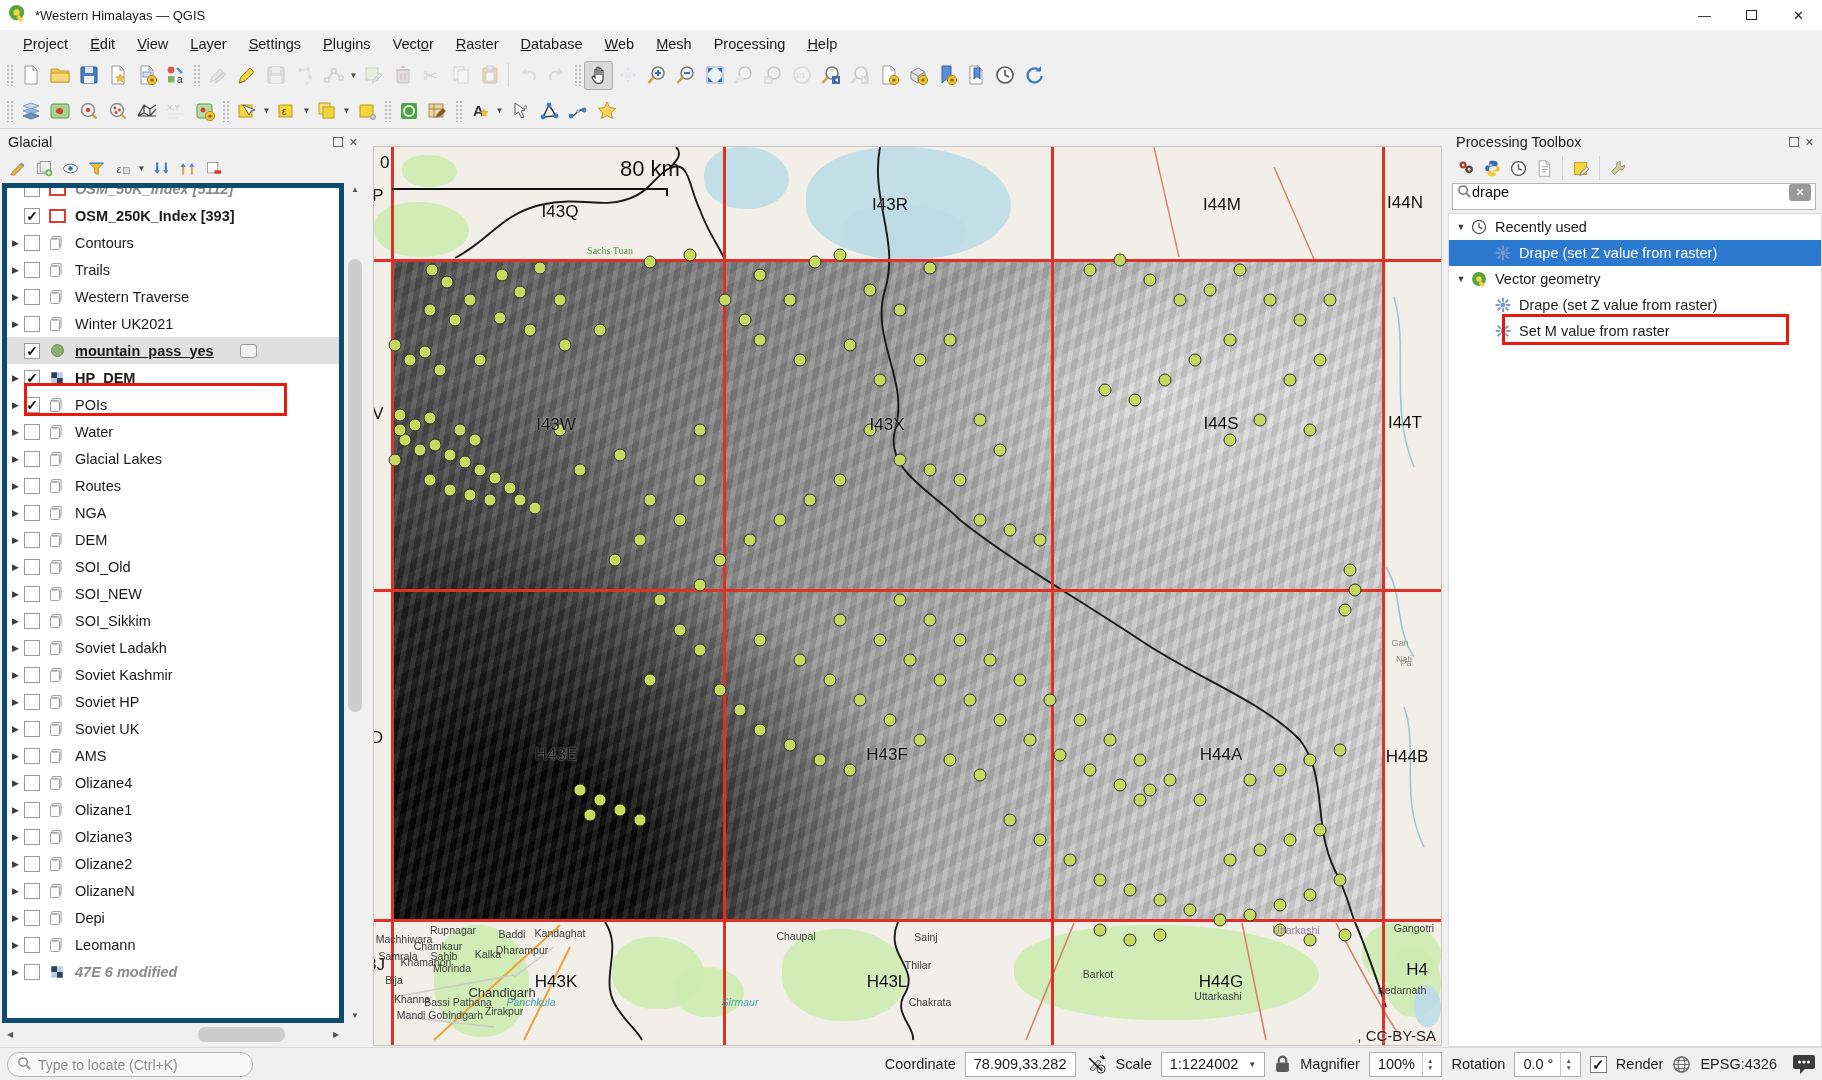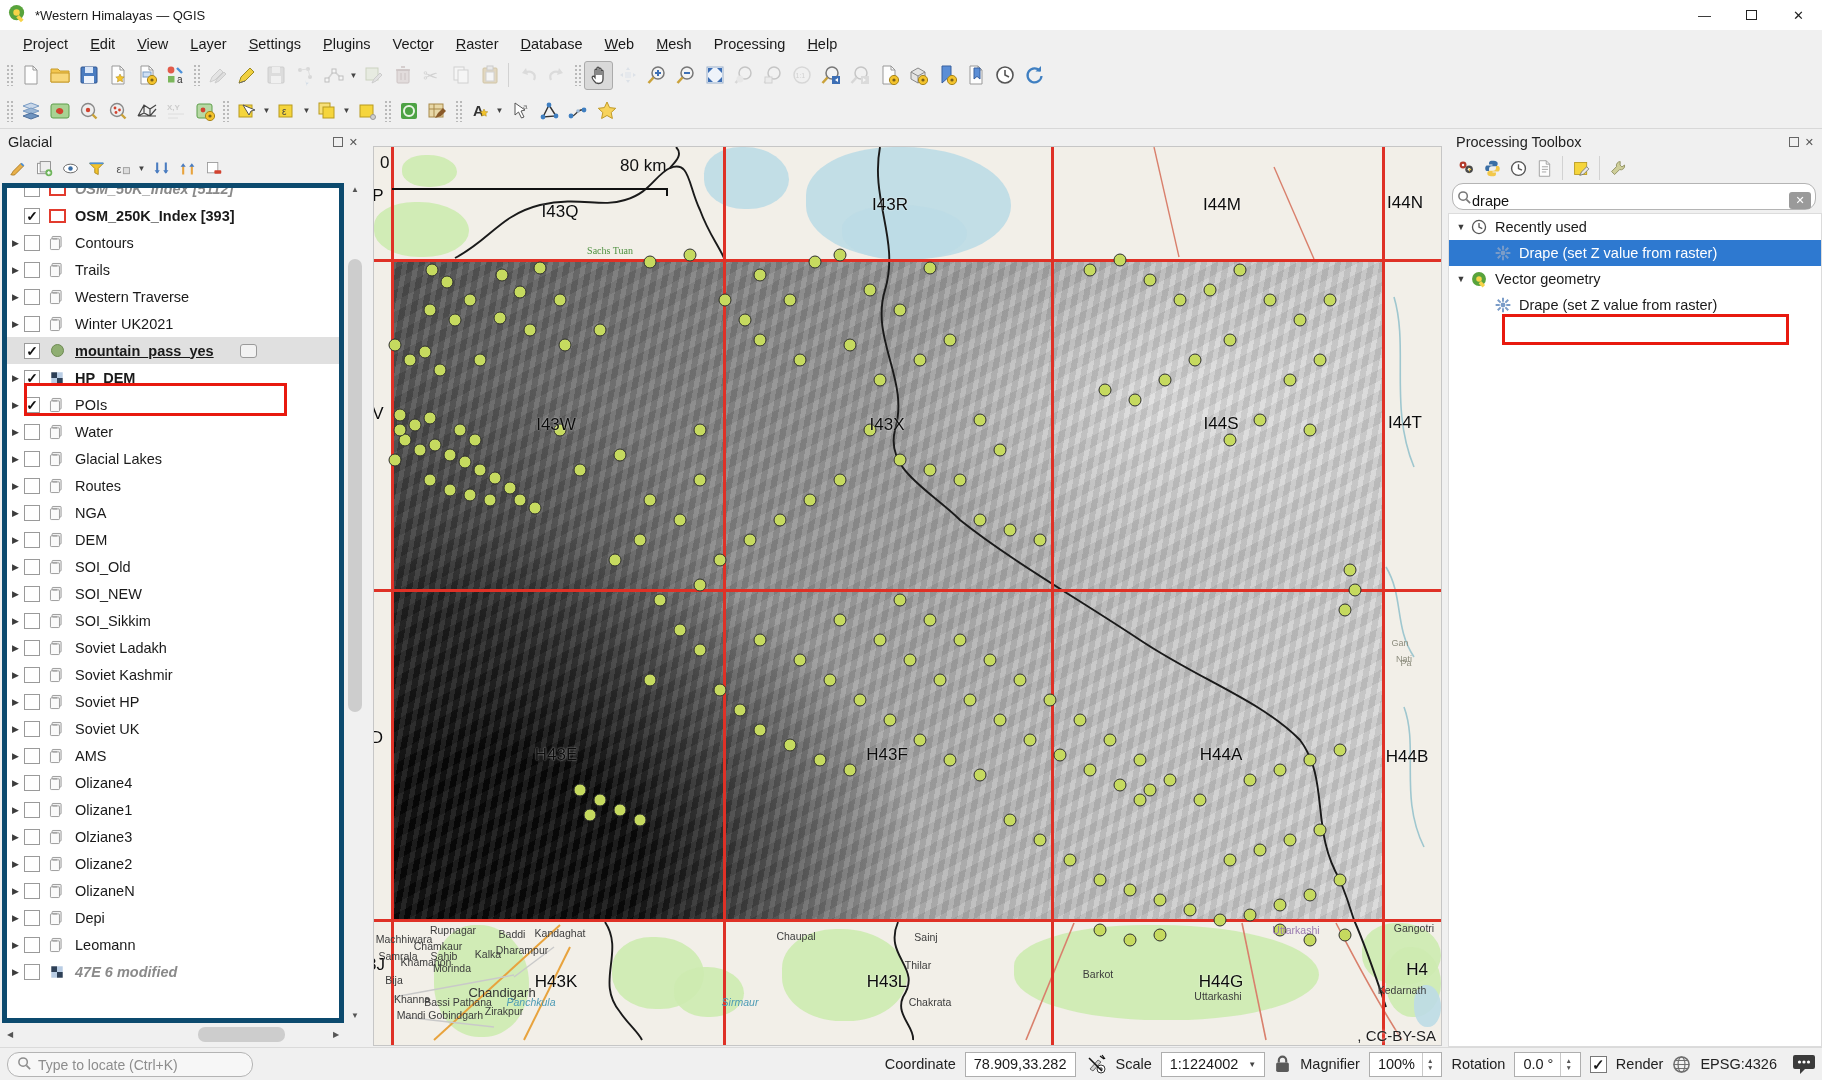--- a/index.html
+++ b/index.html
@@ -58,21 +58,21 @@
 
   .vscroll { position:absolute; top:54px; right:3px; bottom:24px; width:16px; background:#f0f0f0; }
   .vscroll .thumb { position:absolute; left:1px; right:1px; top:9%; height:54%; background:#cdcdcd; border-radius:7px; }
   .varrow { position:absolute; left:0; right:0; height:14px; font-size:8px; color:#555; text-align:center; line-height:14px; }
   .hscroll { position:absolute; left:2px; right:22px; bottom:4px; height:17px; background:#f0f0f0; display:flex; align-items:center; }
   .hscroll .harrow { width:16px; font-size:8px; color:#555; text-align:center; }
   .hscroll .track { flex:1; position:relative; height:100%; }
   .hscroll .hthumb { position:absolute; top:1px; bottom:1px; left:58%; width:28%; background:#cdcdcd; border-radius:7px; }
 
   
-  #proc-search { position:absolute; top:54px; left:4px; right:6px; height:27px; background:#fff; border:1px solid #b4b4b4; border-radius:11px; display:flex; align-items:flex-end; padding:0 4px; }
+  #proc-search { position:absolute; top:54px; left:4px; right:6px; height:27px; background:#fff; border:1px solid #b4b4b4; border-radius:0; display:flex; align-items:flex-start; padding:0 4px; }
   #proc-search input { border:none; outline:none; flex:1; font-size:14.5px; font-family:inherit; color:#111; background:transparent; }
   .search-clear { width:22px; height:17px; background:#9a9a9a; border-radius:3px; color:#fff; font-size:11px; display:flex; align-items:center; justify-content:center; }
   #proc-tree { position:absolute; top:84px; left:0; right:0; bottom:0; background:#fff; border:1px solid #dcdcdc; overflow:hidden; font-size:14.5px; }
   .prow { height:26px; display:flex; align-items:center; white-space:nowrap; }
   .prow .expander { width:16px; text-align:center; font-size:9px; color:#3c3c3c; margin-left:4px; }
   .prow .picon { width:20px; height:20px; margin-right:6px; display:flex; align-items:center; justify-content:center; }
   .prow .picon svg { width:18px; height:18px; }
   .prow.item { padding-left:44px; }
   .prow.selected { background:#2e79d0; color:#fff; }
 
@@ -96,21 +96,21 @@
   .place { position:absolute; white-space:nowrap; transform:translate(-50%,-50%); }
   .place.town { font-size:10.5px; color:#3c3c3c; }
   .place.city { font-size:13px; color:#333; }
   .place.water { font-size:10.5px; color:#4d9bb4; font-style:italic; }
   .place.district { font-size:10.5px; color:#9a7bb0; }
   .place.green { font-size:10px; color:#4f9140;font-family:Liberation Serif, serif; }
   .place.tiny { font-size:9px; color:#8d8d7e; }
   #scalebar-line { position:absolute; left:18px; top:41px; width:276px; height:2px; background:#111; }
   #scalebar-tick { position:absolute; left:292px; top:41px; width:2px; height:8px; background:#111; }
   #scalebar-zero { position:absolute; left:6px; top:6px; font-size:17px; color:#111; }
-  #scalebar-label { position:absolute; left:246px; top:9px; font-size:17px; color:#111; }
+  #scalebar-label { position:absolute; left:246px; top:9px; font-size:22px; color:#111; }
   #attribution { position:absolute; right:5px; bottom:1px; font-size:15px; color:#1e1e1e; text-shadow:0 0 3px #fff; }
 
   .annotation-box { position:absolute; border:3px solid #e8190f; z-index:50; }
 
   
   #statusbar { position:absolute; left:0; right:0; bottom:0; height:33px; background:#f0f0f0; border-top:1px solid #dadada; display:flex; align-items:center; font-size:14.5px; }
   #locate-box { position:absolute; left:7px; top:4px; width:246px; height:25px; border:1px solid #b4b4b4; border-radius:12px; background:#f7f7f7; display:flex; align-items:center; padding:0 9px; gap:6px; }
   #locate-box input { border:none; outline:none; background:transparent; font-size:14px; font-family:inherit; flex:1; color:#333; }
   #locate-box input::placeholder { color:#8d8d8d; }
   .sb-right { margin-left:auto; display:flex; align-items:center; gap:9px; padding-right:6px; }
@@ -1445,20 +1445,31 @@
         <span class="picon">
           <svg viewBox="0 0 22 22">
             <circle cx="11" cy="11" r="3" fill="#7a9cc8"></circle>
             <g stroke="#7a9cc8" stroke-width="2.4">
               <path d="M11 2v5M11 15v5M2 11h5M15 11h5M4.6 4.6l3.5 3.5M13.9 13.9l3.5 3.5M17.4 4.6l-3.5 3.5M8.1 13.9l-3.5 3.5"></path>
             </g>
           </svg>
         </span>
         <span>Drape (set Z value from raster)</span>
       </div>
+      <div class="prow item">
+        <span class="picon">
+          <svg viewBox="0 0 22 22">
+            <circle cx="11" cy="11" r="3" fill="#7a9cc8"></circle>
+            <g stroke="#7a9cc8" stroke-width="2.4">
+              <path d="M11 2v5M11 15v5M2 11h5M15 11h5M4.6 4.6l3.5 3.5M13.9 13.9l3.5 3.5M17.4 4.6l-3.5 3.5M8.1 13.9l-3.5 3.5"></path>
+            </g>
+          </svg>
+        </span>
+        <span>Set M value from raster</span>
+      </div>
     </div>
 </div>
 
 <div id="statusbar">
   <div id="locate-box">
     <span>
       <svg width="15" height="15" viewBox="0 0 16 16">
           <circle cx="6.5" cy="6.5" r="4.5" fill="none" stroke="#8d8d8d" stroke-width="1.6"></circle>
           <path d="M10 10l4 4" stroke="#8d8d8d" stroke-width="1.8"></path>
         </svg>

